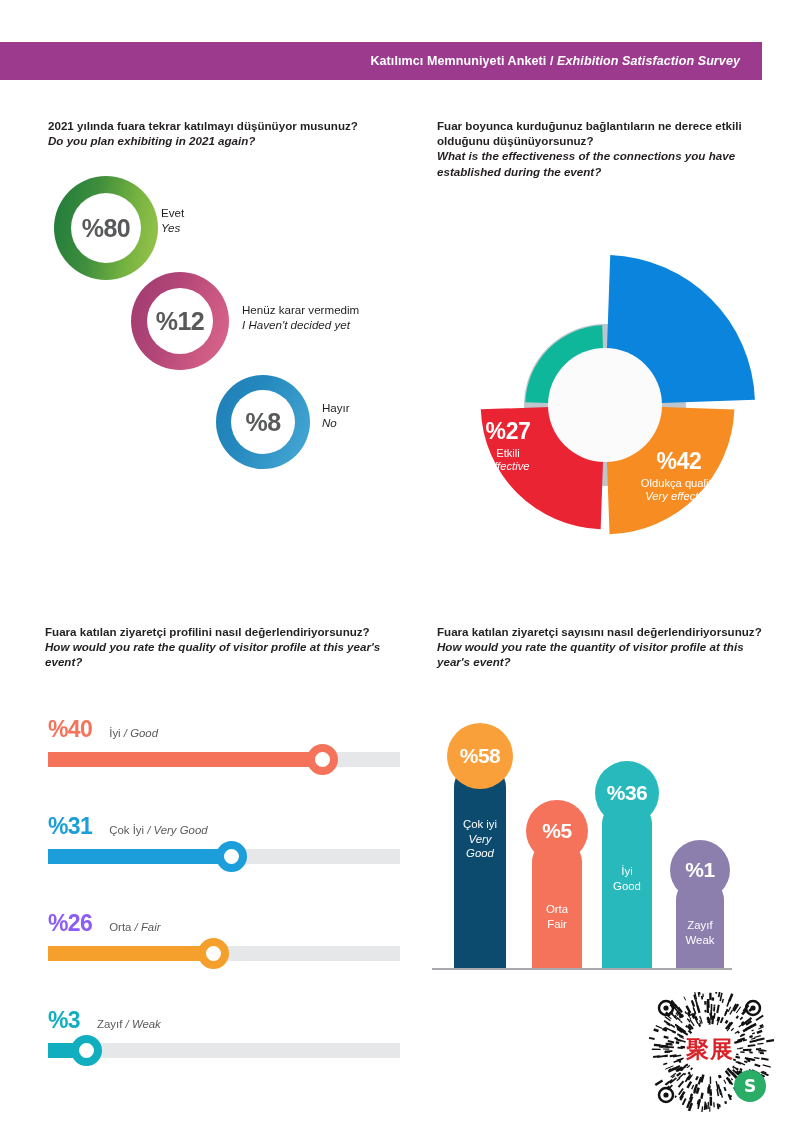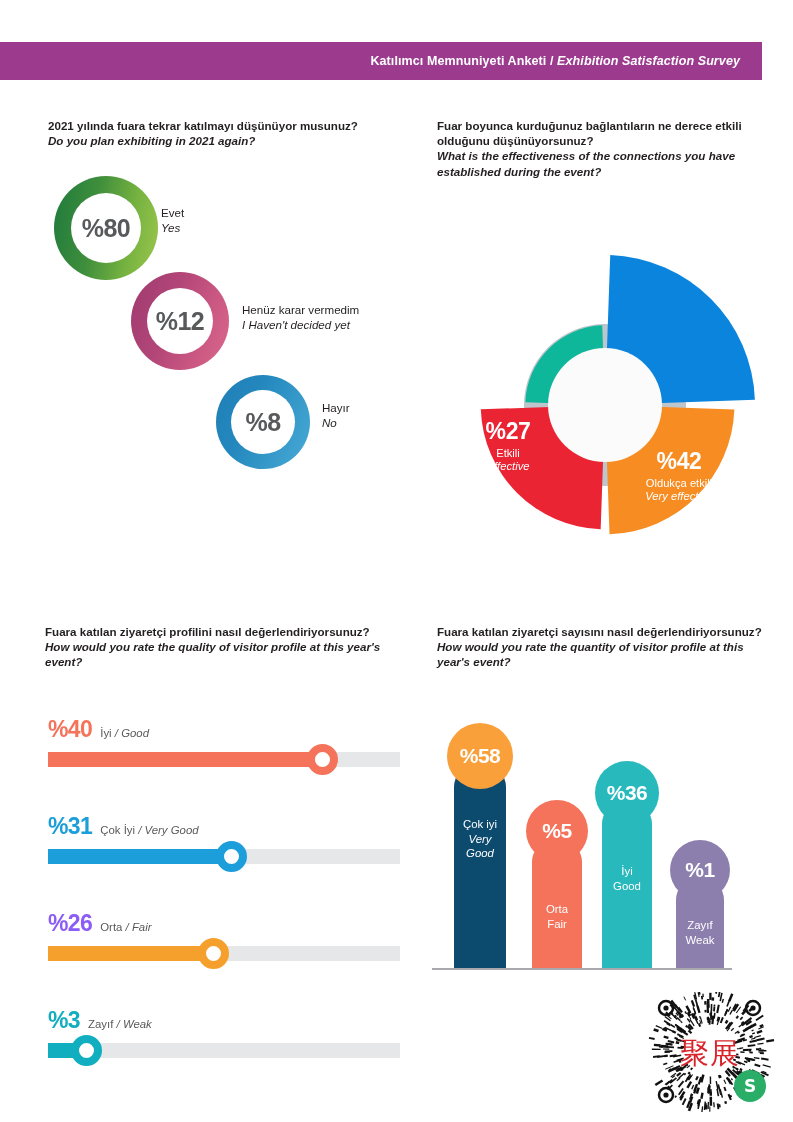--- a/index.html
+++ b/index.html
@@ -165,21 +165,21 @@
     top: 718px;
     width: 352px;
   }
   .slider-row {
     position: relative;
     height: 97px;
   }
   .slider-head {
     display: flex;
     align-items: baseline;
-    gap: 8px;
+    gap: 17px;
     margin-bottom: 8px;
     height: 26px;
   }
   .slider-pct {
     font-size: 23px;
     font-weight: bold;
     letter-spacing: -.6px;
     line-height: 1;
   }
   .slider-text {
@@ -267,22 +267,22 @@
     width: 140px;
     height: 120px;
   }
   #qr-chars {
     position: absolute;
     left: 38px;
     top: 42px;
     width: 64px;
     text-align: center;
     color: #d8232a;
-    font-size: 29px;
-    font-weight: normal;
+    font-size: 23px;
+    font-weight: bold;
     font-family: "DejaVu Sans", sans-serif;
     letter-spacing: 1px;
     z-index: 3;
   }
   #qr-green {
     position: absolute;
     right: 14px;
     bottom: 10px;
     width: 32px;
     height: 32px;
@@ -356,21 +356,21 @@
 
     <path id="slice-very" d="M 185 205 L 190.23492450537515 55.091375947135646 A 150 150 0 0 1 334.90862405286435 199.76507549462485 Z" fill="#0b84dd"></path>
     <path id="slice-fairly" d="M 185 205 L 314.34972703990013 209.51699200178084 A 129.42857142857144 129.42857142857144 0 0 1 189.51699200178086 334.34972703990013 Z" fill="#f68c22"></path>
     <path id="slice-effective" d="M 185 205 L 180.66249112411776 329.21000278665906 A 124.28571428571429 124.28571428571429 0 0 1 60.78999721334095 209.33750887588224 Z" fill="#ea2433"></path>
     <path id="slice-not" d="M 185 205 L 105.33427407476351 202.21801154857206 A 79.71428571428571 79.71428571428571 0 0 1 182.218011548572 125.33427407476353 Z" fill="#0fb79a"></path>
     <circle cx="185" cy="205" r="57" fill="#fbfbfb"></circle>
   </svg>
 
   <div class="pie-label" id="lbl-very">
     <span class="pct">%42</span>
-    <span class="tr">Oldukça etkili</span>
+    <span class="tr">Oldukça quality</span>
     <span class="en">Very effective</span>
   </div>
 
 
   <div class="pie-label" id="lbl-effective">
     <span class="pct">%27</span>
     <span class="tr">Etkili</span>
     <span class="en">Effective</span>
   </div>
 

